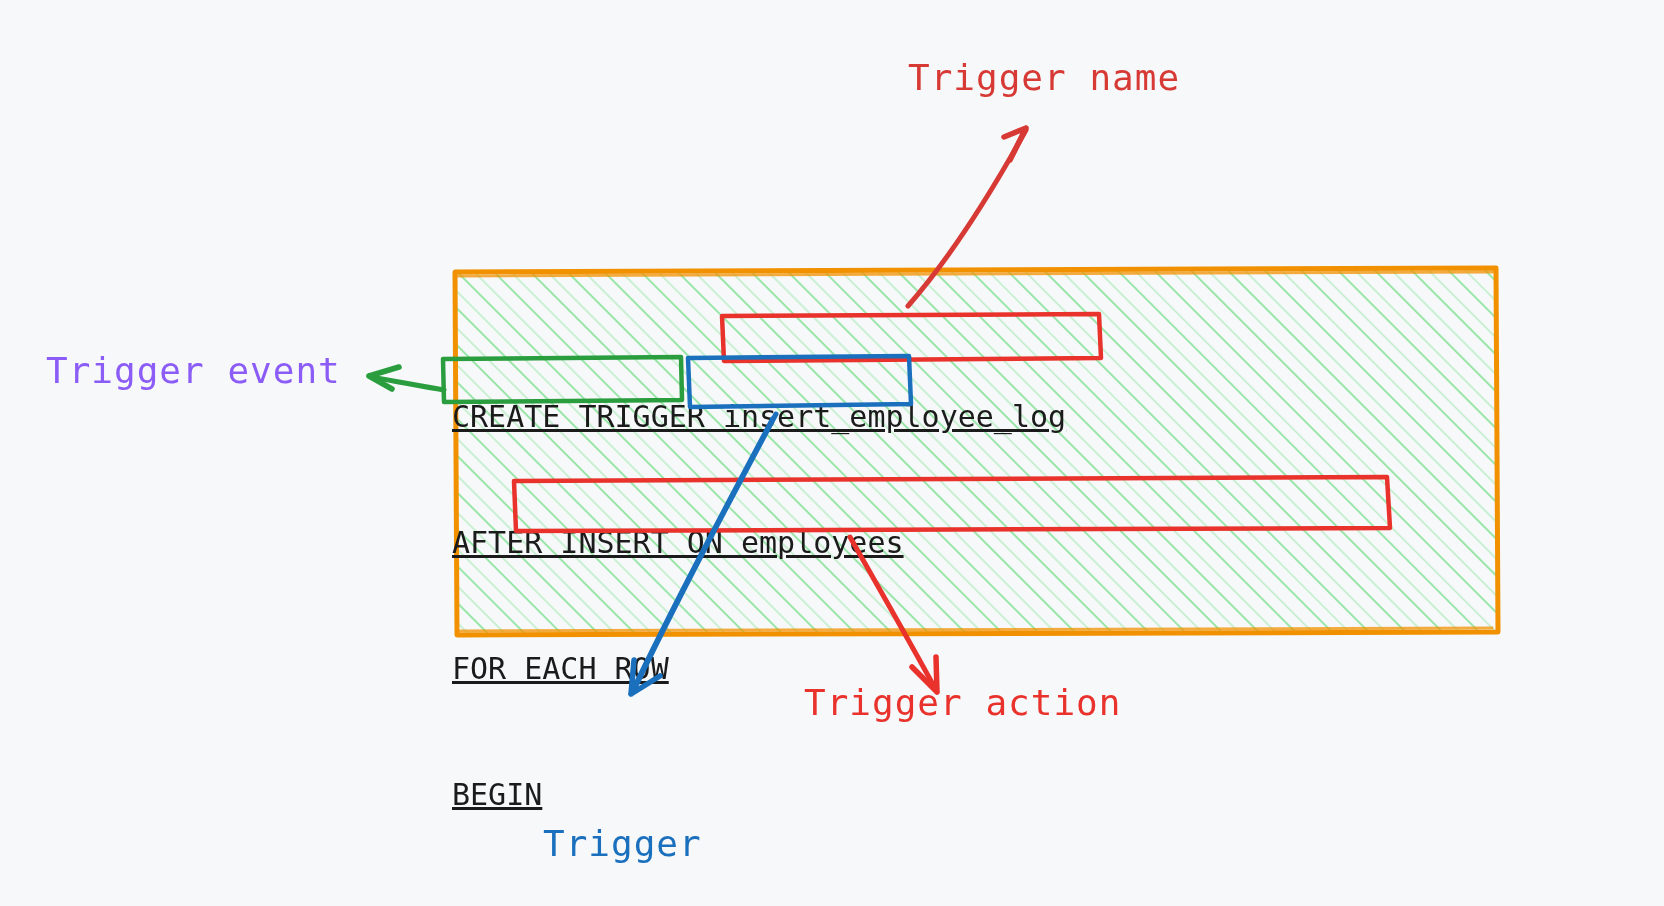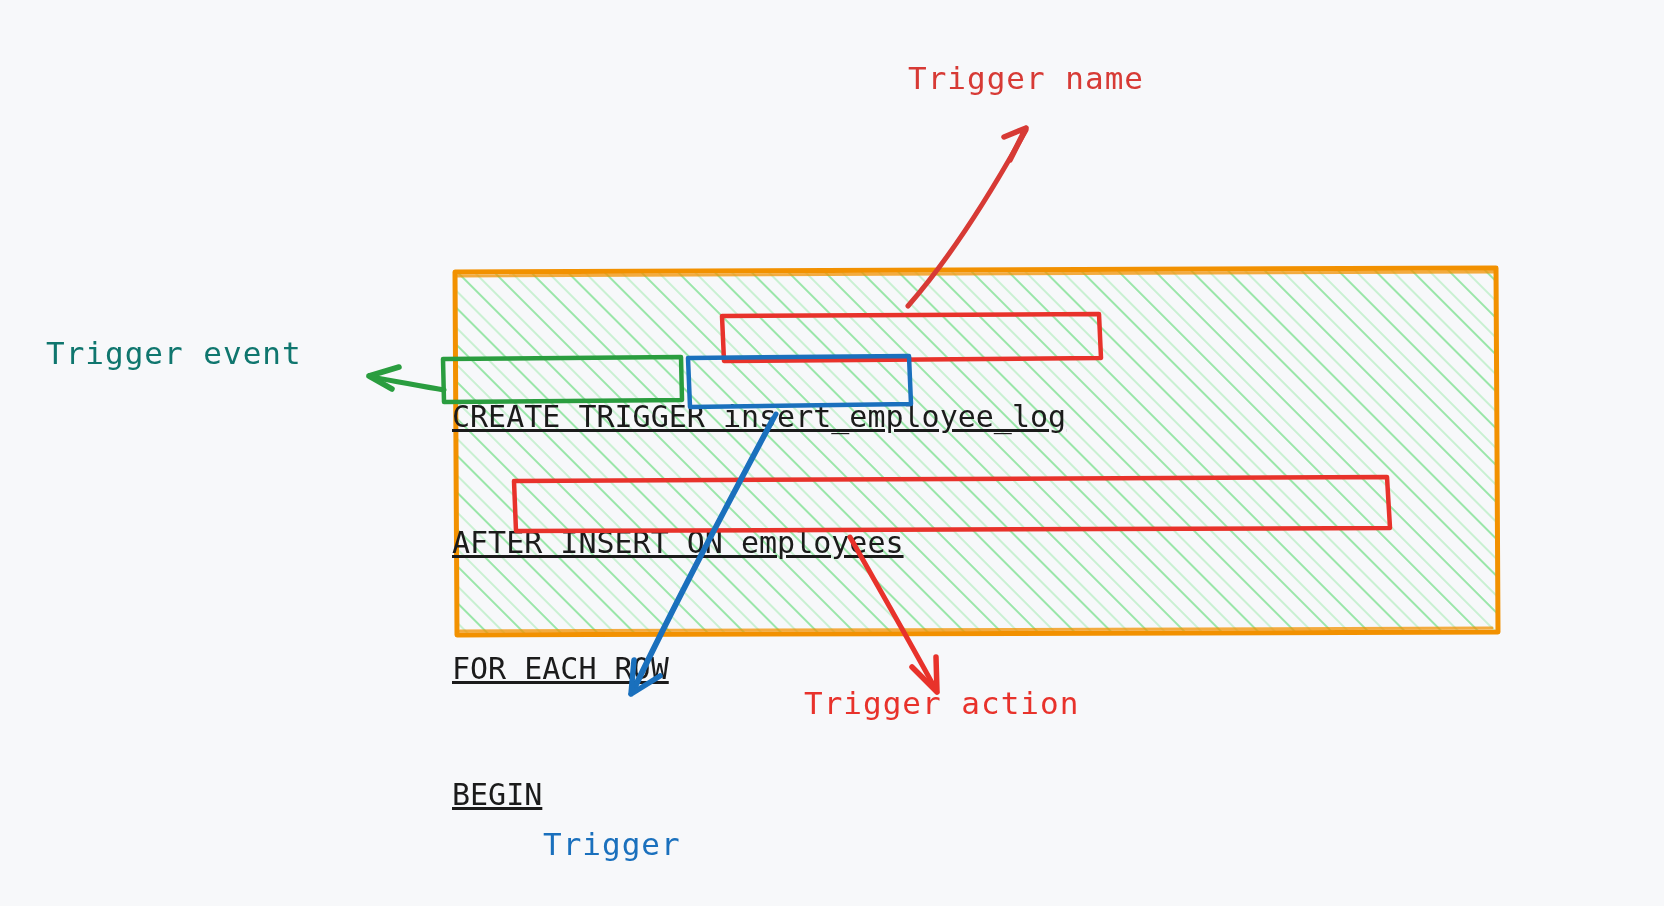--- a/index.html
+++ b/index.html
@@ -31,27 +31,27 @@
     font-size: 30px;
     line-height: 42px;
     color: #1b1b1b;
     white-space: pre;
     letter-spacing: 0px;
   }
   .code-line { display: block; height: 42px; text-decoration: underline; }
   .ann-label {
     position: absolute;
     font-family: "DejaVu Sans Mono", "Liberation Mono", monospace;
-    font-size: 31px;
+    font-size: 36px;
     line-height: 52px;
     white-space: pre;
     letter-spacing: 1px;
   }
   .ann-name   { left: 908px;  top: 52px;  color: #d73a35; }
-  .ann-event  { left: 46px;   top: 327px; color: #0f766e; }
+  .ann-event  { left: 46px;   top: 345px; color: #8b5cf6; }
   .ann-action { left: 772px;  top: 677px; color: #e8322b; margin-left: 32px; }
   .ann-cond   { left: 543px;  top: 714px; color: #1a70bd; }
 </style>
 </head>
 <body>
 
 <div id="canvas">
 
   <svg class="layer" viewBox="0 0 1664 906">
     <defs>

